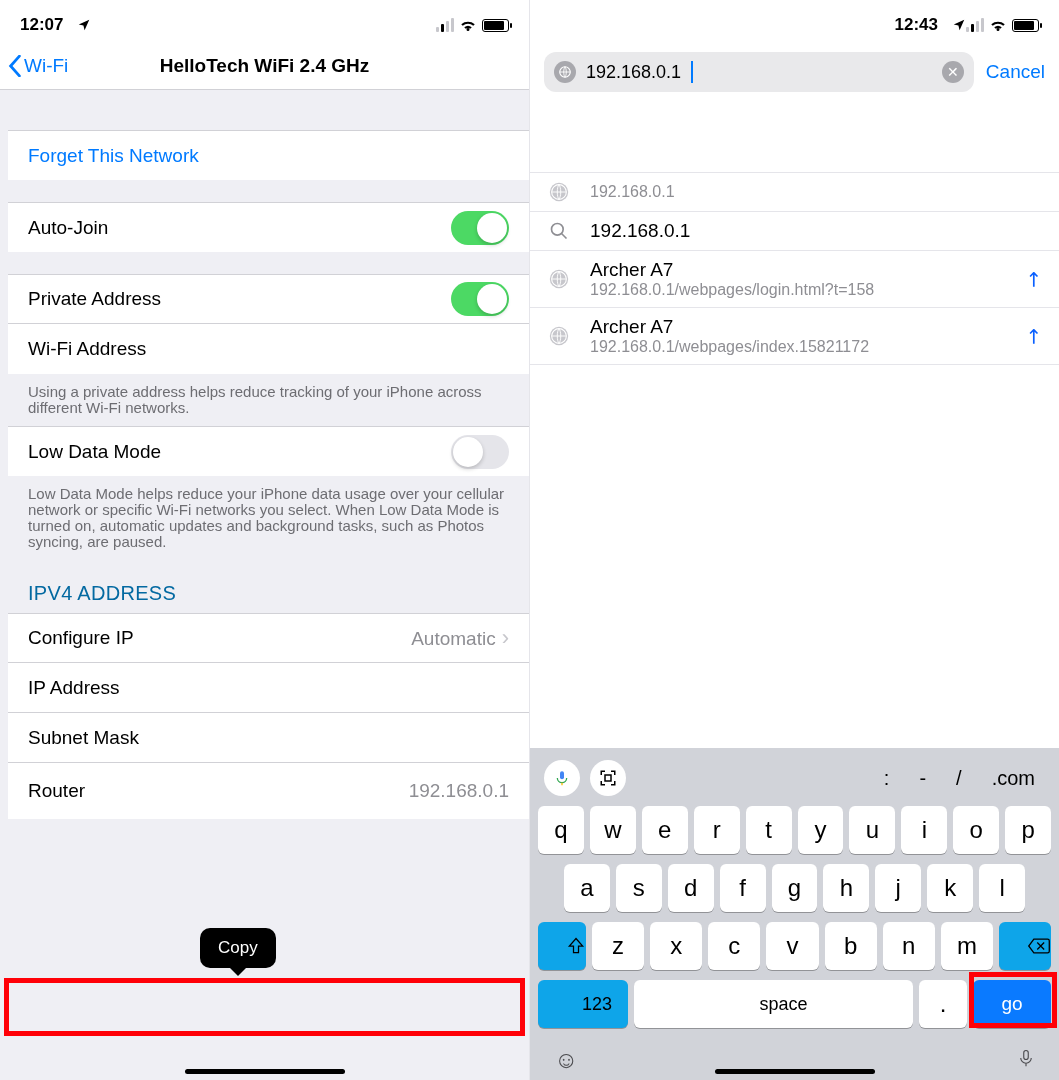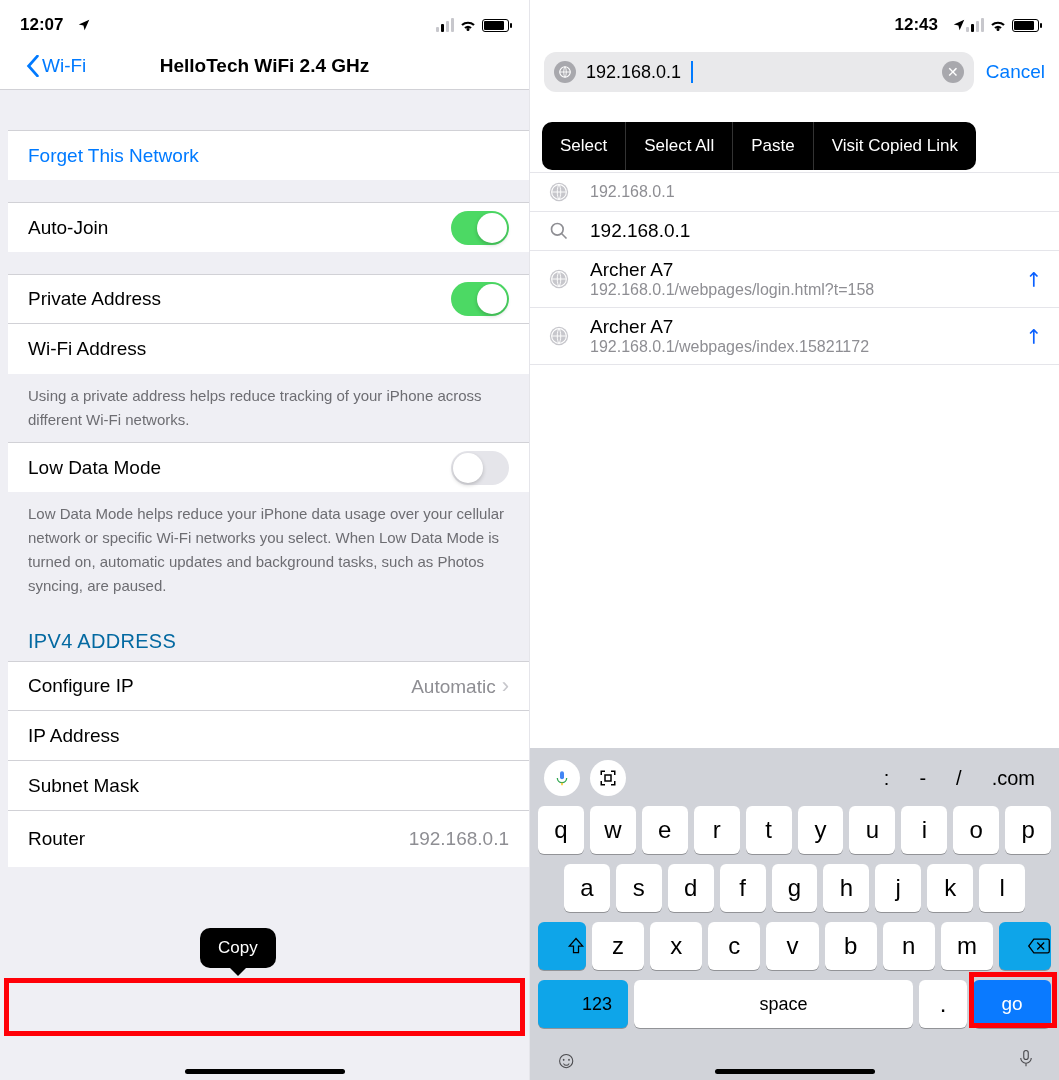--- a/index.html
+++ b/index.html
@@ -6,32 +6,32 @@
   body{width:1059px;height:1080px;background:#fff;display:flex;overflow:hidden;}
   .phone{flex:1;height:100%;position:relative;background:#f2f2f7;overflow:hidden;}
   .phone.left{background:#efeff4;}
   .phone.right{background:#fff;border-left:1px solid #e5e5ea;}
   
   .status{display:flex;justify-content:space-between;align-items:center;padding:8px 20px 0;height:42px;font-size:17px;font-weight:600;background:#fff;}
   .status .right-icons{display:flex;align-items:center;gap:5px;}
   .status .time{display:flex;align-items:center;gap:14px;}
   
   .nav{display:flex;align-items:center;height:48px;background:#fff;position:relative;border-bottom:.5px solid #d1d1d6;}
-  .nav .back{display:flex;align-items:center;color:#007aff;font-size:19px;padding-left:26px;gap:2px;}
+  .nav .back{display:flex;align-items:center;color:#007aff;font-size:19px;padding-left:8px;gap:2px;}
   .nav .title{position:absolute;left:0;right:0;text-align:center;font-size:19px;font-weight:600;pointer-events:none;}
   
   .group{margin-top:22px;}
   .group.first{margin-top:40px;}
   .cell{background:#fff;display:flex;justify-content:space-between;align-items:center;min-height:50px;padding:0 20px;font-size:19px;border-bottom:.5px solid #d1d1d6;}
   .cell.last{border-bottom:none;}
   .cell.first{border-top:.5px solid #d1d1d6;}
   .cell .val{color:#8e8e93;}
   .cell .chev{color:#c7c7cc;margin-left:6px;font-size:22px;}
   .link-blue{color:#007aff;}
-  .footer-text{color:#6d6d72;font-size:15px;line-height:24px;padding:10px 20px;}
+  .footer-text{color:#6d6d72;font-size:15px;line-height:16px;padding:10px 20px;}
   .header-text{color:#0369a1;font-size:20px;padding:22px 20px 8px;letter-spacing:.3px;}
   
   .toggle{width:58px;height:34px;border-radius:17px;background:#4cd964;position:relative;}
   .toggle.off{background:#e5e5ea;}
   .toggle .knob{position:absolute;width:30px;height:30px;border-radius:15px;background:#fff;top:2px;right:2px;box-shadow:0 2px 4px rgba(0,0,0,.2);}
   .toggle.off .knob{left:2px;right:auto;}
   
   .hl{border:5px solid #ff0007;position:absolute;pointer-events:none;}
   
   .tooltip{position:absolute;background:#000;color:#fff;font-size:17px;padding:10px 18px;border-radius:10px;}
@@ -225,26 +225,20 @@
           </svg>
       </span>
       <span style="font-size:18px;">192.168.0.1</span>
         <span class="caret"></span>
       <span style="flex:1"></span>
       <span class="circle-icon">✕</span>
     </div>
     <span class="cancel">Cancel</span>
   </div>
 
-  <div class="ctxmenu" style="left:12px;top:122px;">
-    <div class="item">Select</div>
-    <div class="item">Select All</div>
-    <div class="item">Paste</div>
-    <div class="item">Visit Copied Link</div>
-  </div>
 
   <div style="margin-top:70px;">
     <div class="sugg" style="border-top:.5px solid #e5e5ea;">
       <div class="icon">
         <svg width="22" height="22" viewBox="0 0 24 24">
             <circle cx="12" cy="12" r="10" fill="#c7c7cc"></circle>
             <circle cx="12" cy="12" r="8" fill="none" stroke="#fff" stroke-width="1.2"></circle>
             <path d="M4 12h16M12 4c2.5 2.5 2.5 13.5 0 16M12 4c-2.5 2.5-2.5 13.5 0 16" stroke="#fff" stroke-width="1" fill="none"></path>
           </svg>
       </div>

